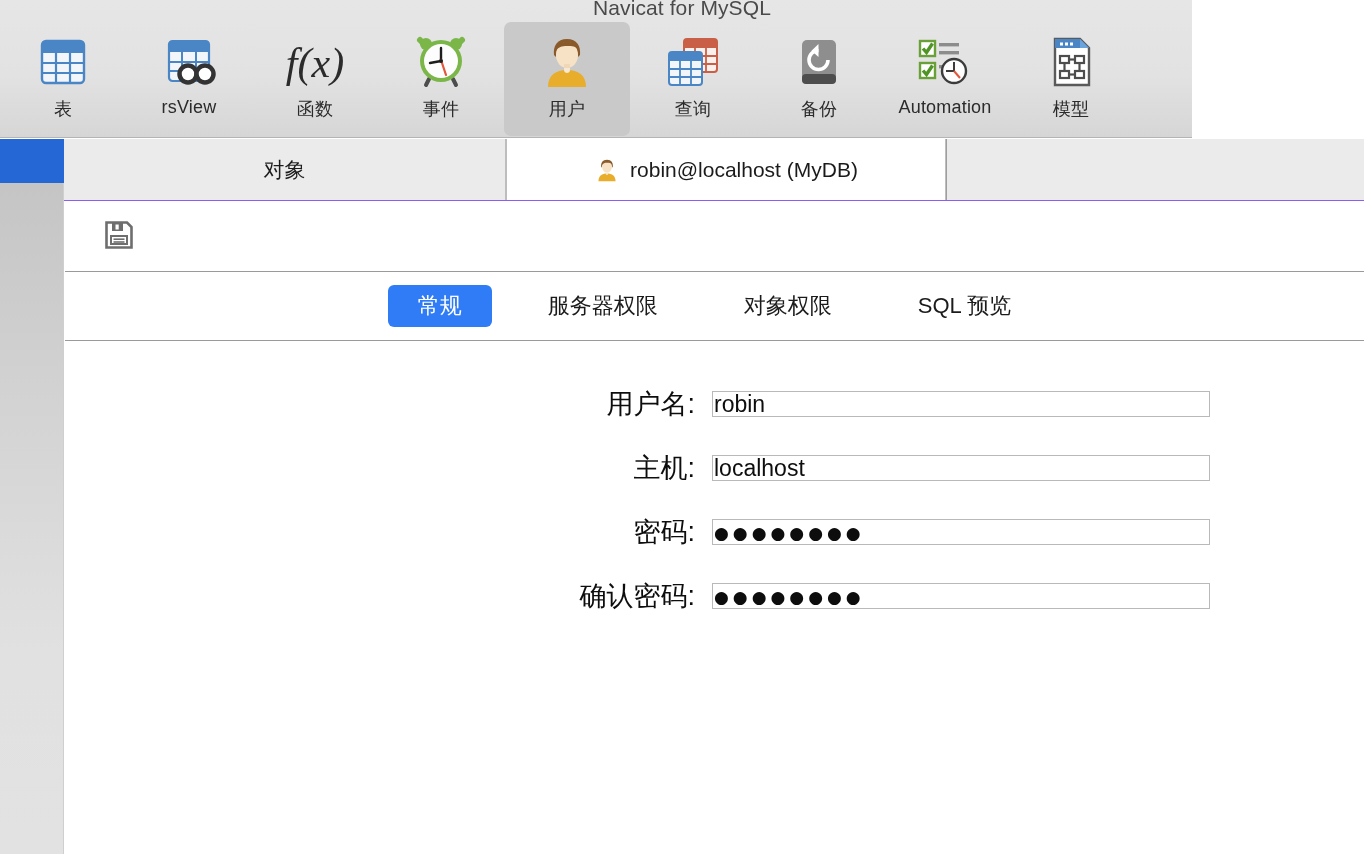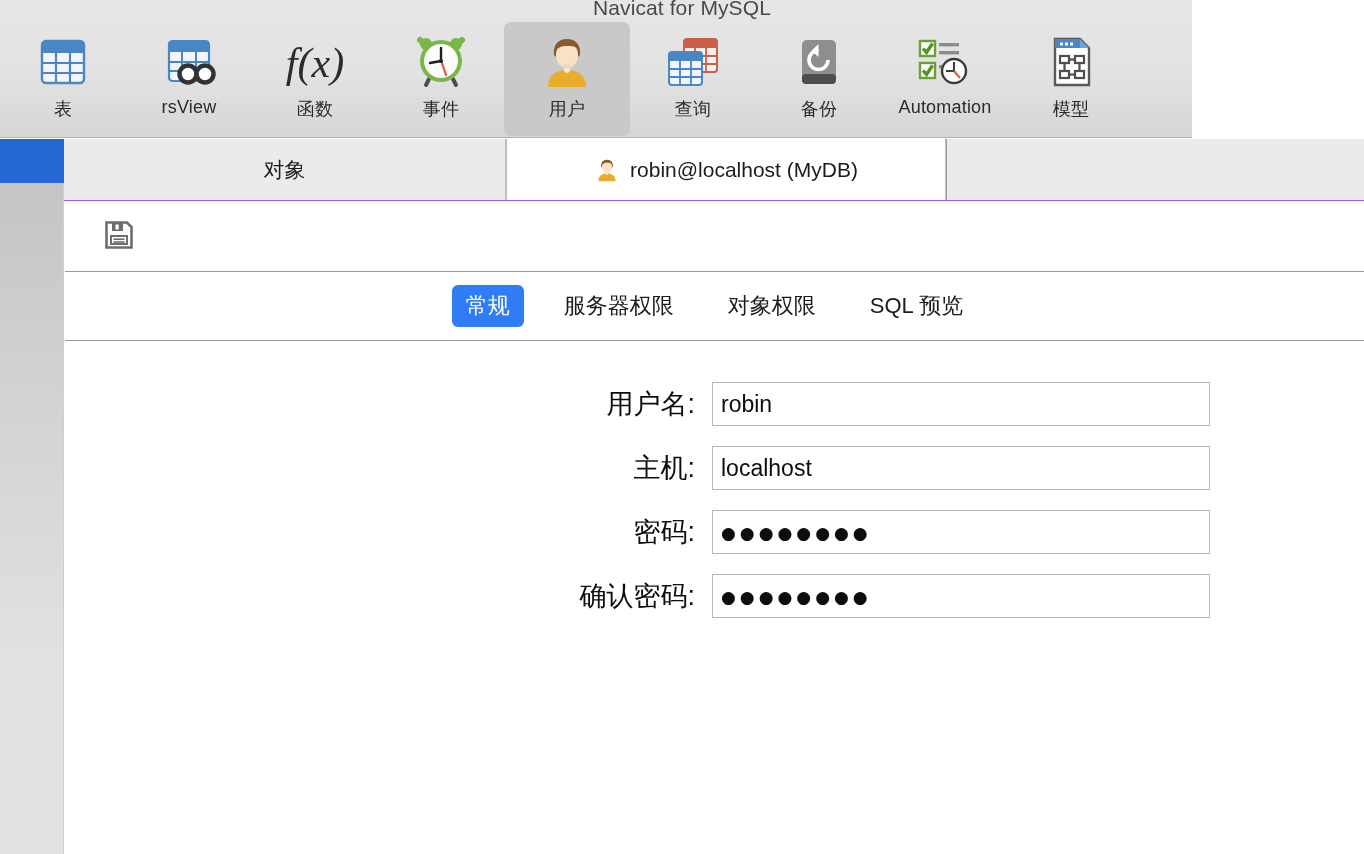--- a/index.html
+++ b/index.html
@@ -91,44 +91,44 @@
 
   
   .seg-row {
     position: absolute; left: 65px; top: 272px; width: 1299px; height: 69px;
     background: #ffffff; border-bottom: 1px solid #9a9a9a;
     display: flex; align-items: center; justify-content: center;
   }
   .seg-inner { display: flex; align-items: center; gap: 0; }
   .seg {
     font-size: 22px; color: #1b1b1b;
-    padding: 6px 14px; border-radius: 6px;
+    padding: 6px 30px; border-radius: 6px;
     white-space: nowrap; margin-right: 26px; cursor: default;
   }
   .seg:last-child { margin-right: 0; }
   .seg.active { background: #2f7cf6; color: #ffffff; }
 
   
   .form {
     position: absolute; left: 65px; top: 341px; width: 1299px; height: 513px;
     background: #ffffff;
   }
   .field-row {
     position: absolute; left: 0; width: 1299px; height: 42px;
     display: flex; align-items: center;
   }
   .field-label {
     width: 647px; text-align: right; padding-right: 17px;
     font-size: 27px; color: #0d0d0d; white-space: nowrap;
   }
   .field-input {
-    width: 498px; height: 44px;
+    width: 498px; height: 26px;
     border: 1px solid #b9b9b9; background: #ffffff;
     font-size: 23px; color: #0d0d0d;
-    padding: 0 8px; outline: none;
+    padding: 0 1px; outline: none;
     font-family: "Liberation Sans", "DejaVu Sans", sans-serif;
   }
   .field-input.pw {
     font-size: 17px; letter-spacing: 4px; padding-top: 2px;
     font-family: "DejaVu Sans", sans-serif;
   }
 </style>
 </head>
 <body>
 

